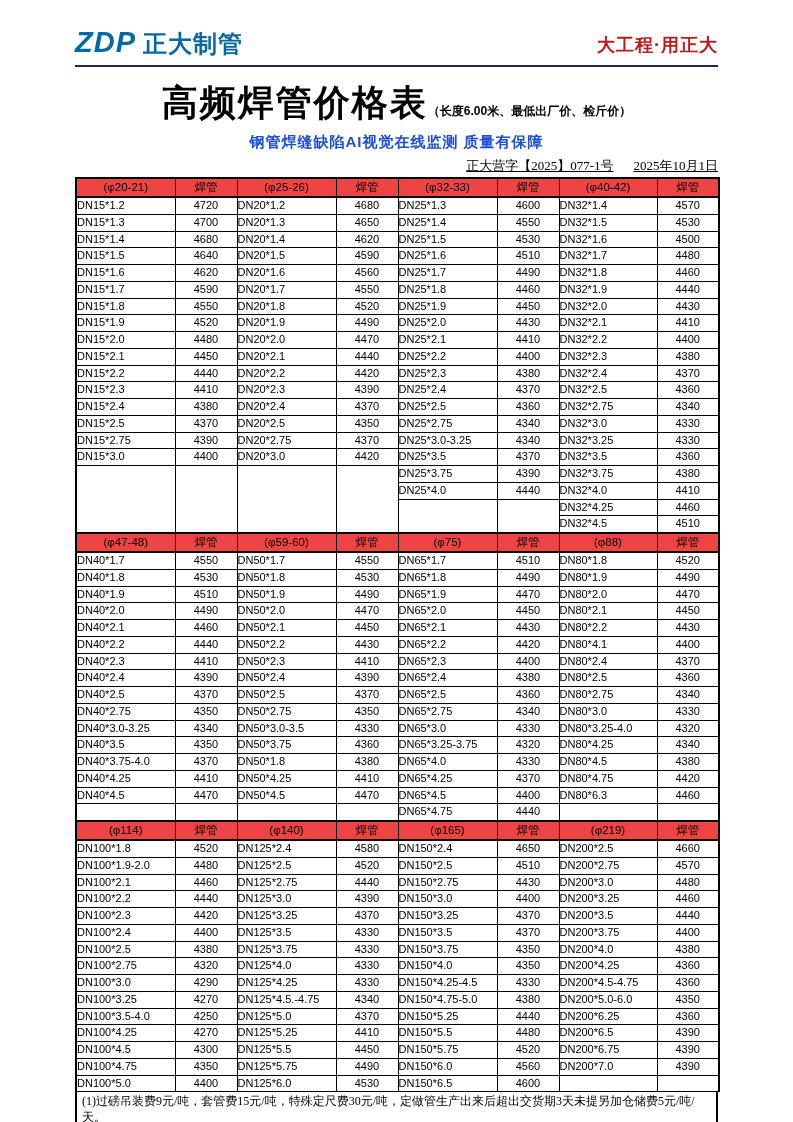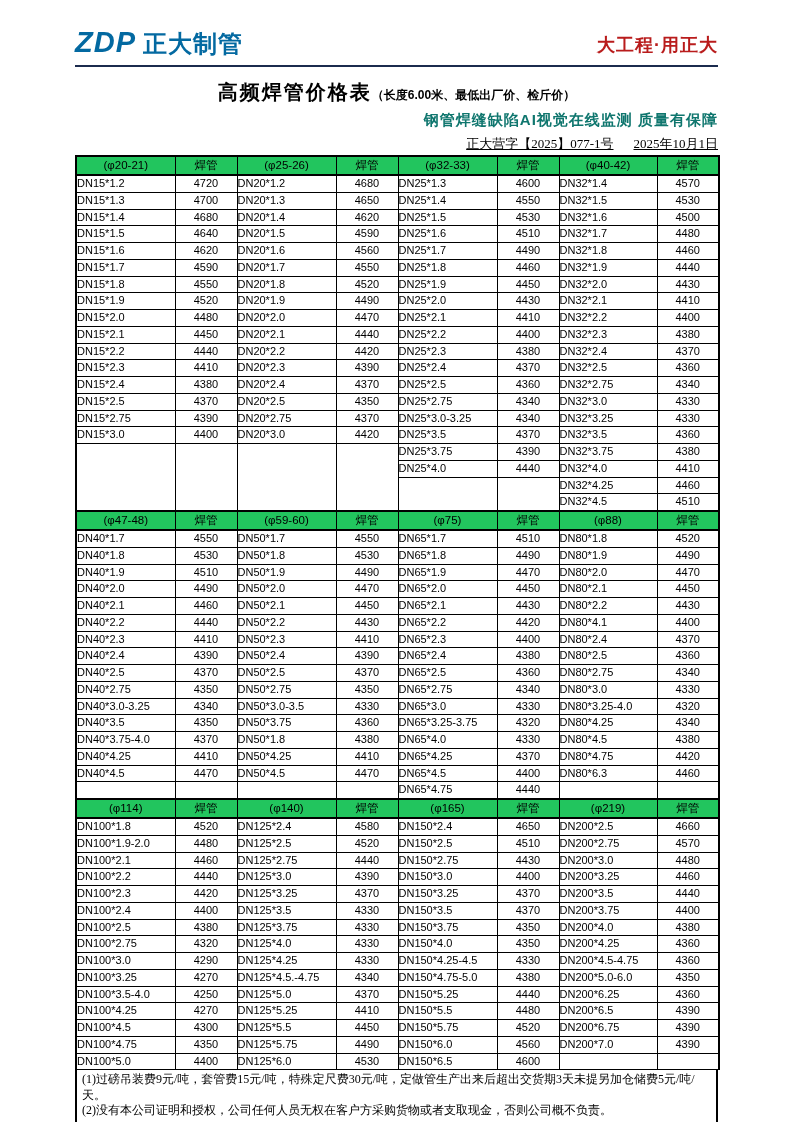--- a/index.html
+++ b/index.html
@@ -14,42 +14,42 @@
     display:flex; justify-content:space-between; align-items:flex-end;
     padding-top:26px; padding-bottom:5px; border-bottom:2px solid #1b2b4e;
   }
   .logo { color:#0369a1; white-space:nowrap; }
   .logo-zdp { font-weight:bold; font-style:italic; font-size:29px; letter-spacing:1px; }
   .logo-name { font-weight:bold; font-size:24px; margin-left:7px; letter-spacing:1px; }
   .slogan { color:#b91c1c; font-weight:bold; font-size:18px; letter-spacing:1px; padding-bottom:3px; }
 
   
   .title-line { text-align:center; margin-top:12px; white-space:nowrap; }
-  .title-main { font-size:20px; font-weight:bold; letter-spacing:2px; }
+  .title-main { font-size:36px; font-weight:bold; letter-spacing:2px; }
   .title-sub  { font-size:12px; font-weight:bold; }
-  .red-line   { text-align:right; color:#0f766e; font-weight:bold; font-size:15px;
+  .red-line   { text-align:center; color:#1d4ed8; font-weight:bold; font-size:15px;
                 margin-top:5px; letter-spacing:1px; }
   .doc-line   { text-align:right; font-family:"Liberation Serif", serif;
                 font-size:13px; margin-top:5px; margin-bottom:2px;text-decoration:underline; }
   .doc-date   { margin-left:20px; }
 
   
   table.price-table {
     border-collapse:collapse; width:643px; table-layout:fixed;
     border:2px solid #000; border-bottom:none;
   }
   table.price-table td {
     border:1px solid #000; font-size:11px; height:15.75px;
     padding:0; line-height:1.05; overflow:hidden; white-space:nowrap;
   }
   td.spec  { text-align:left; padding-left:3px; }
   td.price { text-align:center; }
   td.gs    { border-left-width:2px; }
   tr.sec-header td {
-    background:#22c55e; text-align:center; font-size:11.5px; height:17px;
+    background:#ef4444; text-align:center; font-size:11.5px; height:17px;
     border-top-width:2px; border-bottom-width:2px; padding-left:0;
   }
 
   
   .footbox {
     border:2px solid #000; border-top:none; padding:2px 5px 3px 5px;
     font-family:"Liberation Serif", serif; font-size:12px; line-height:1.3;
   }
 </style>
 </head>

